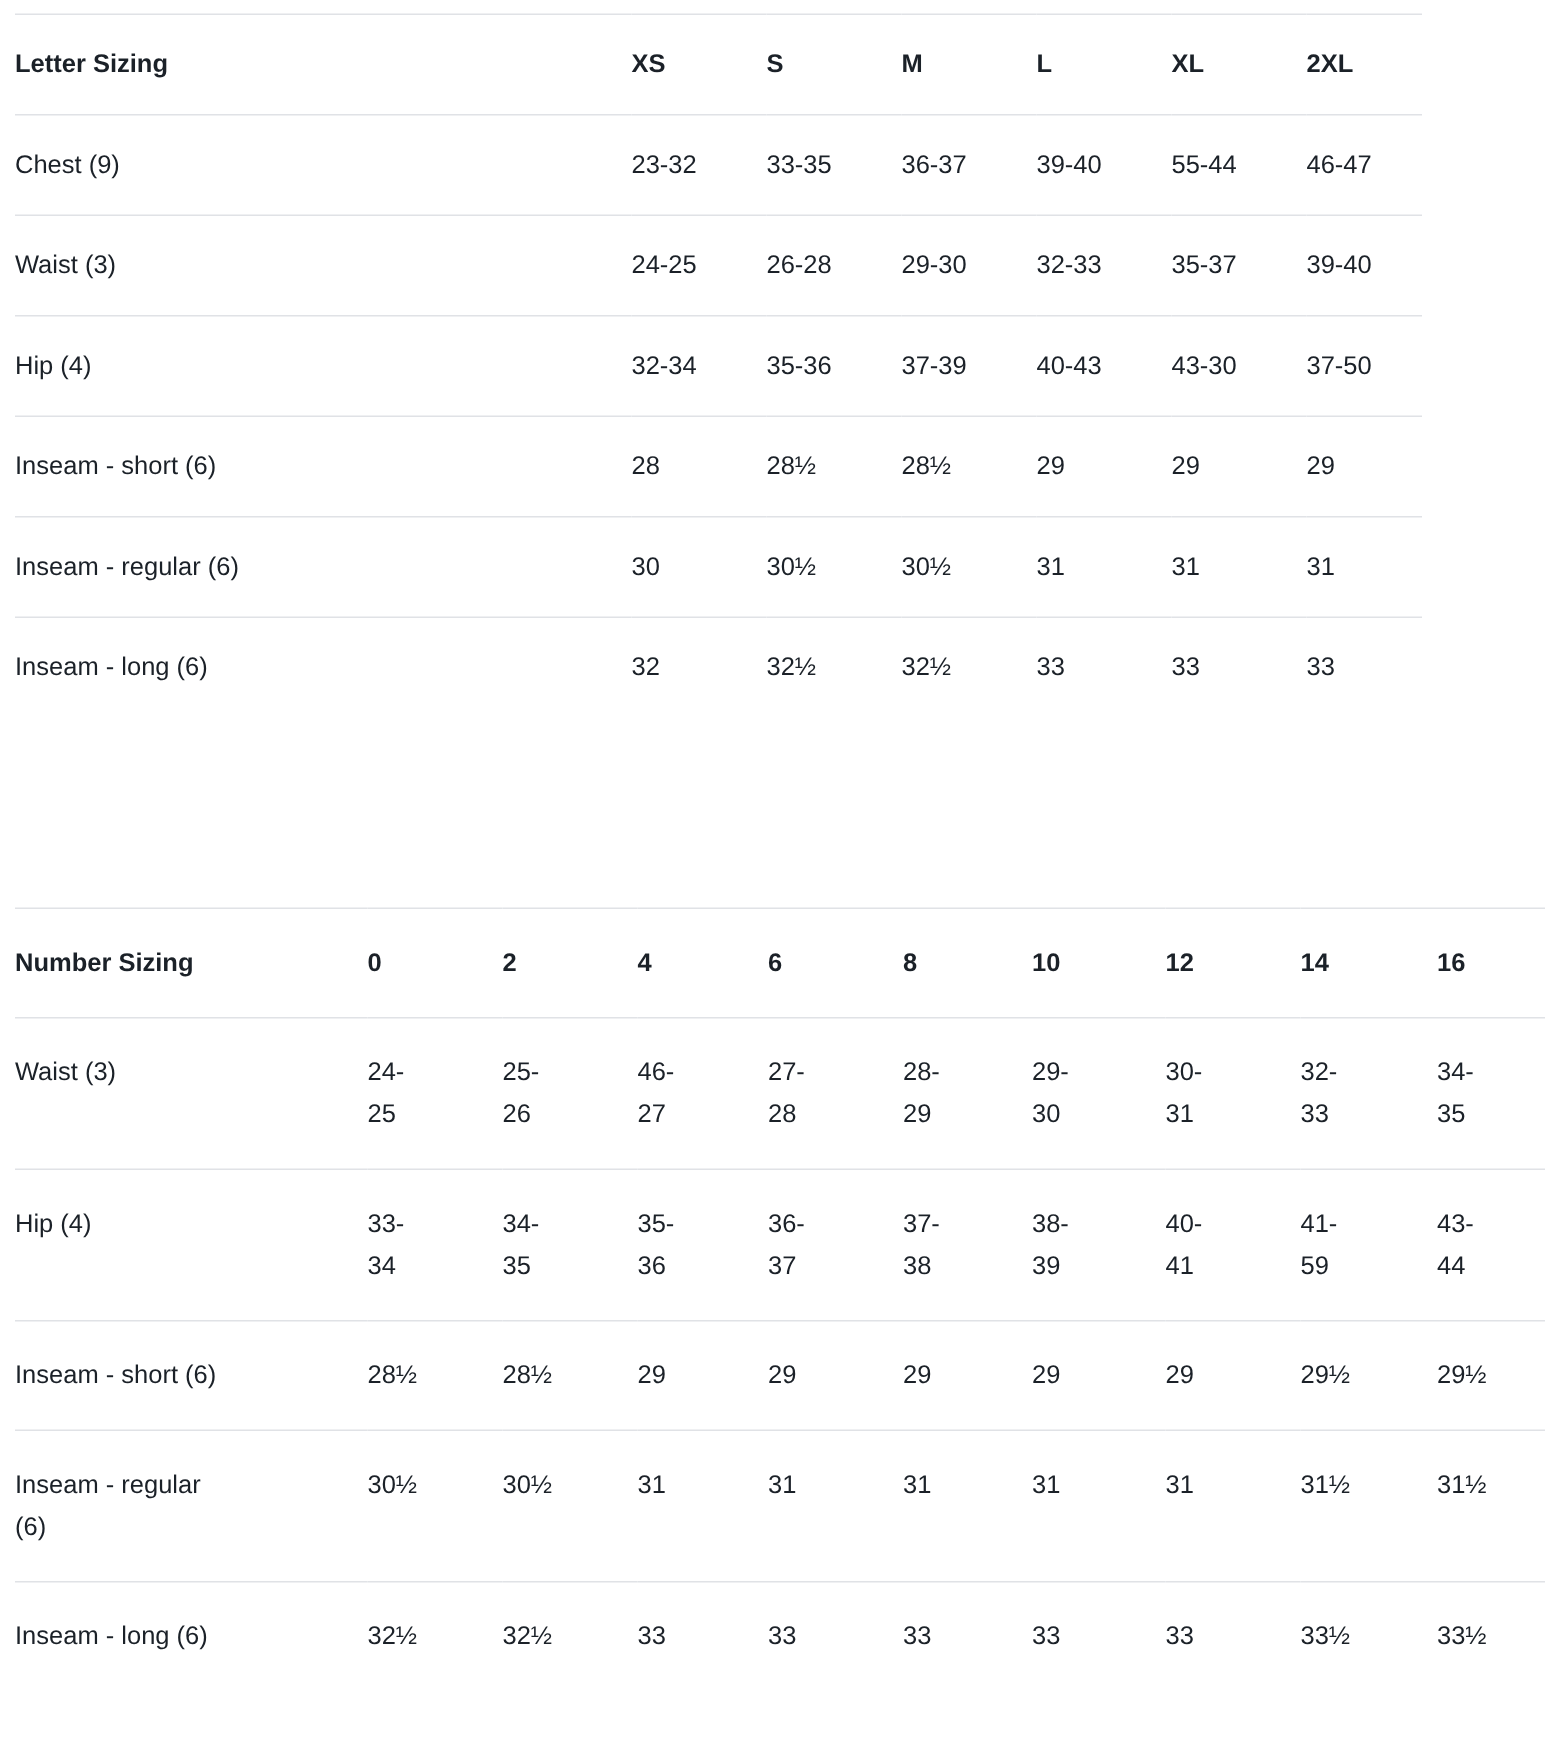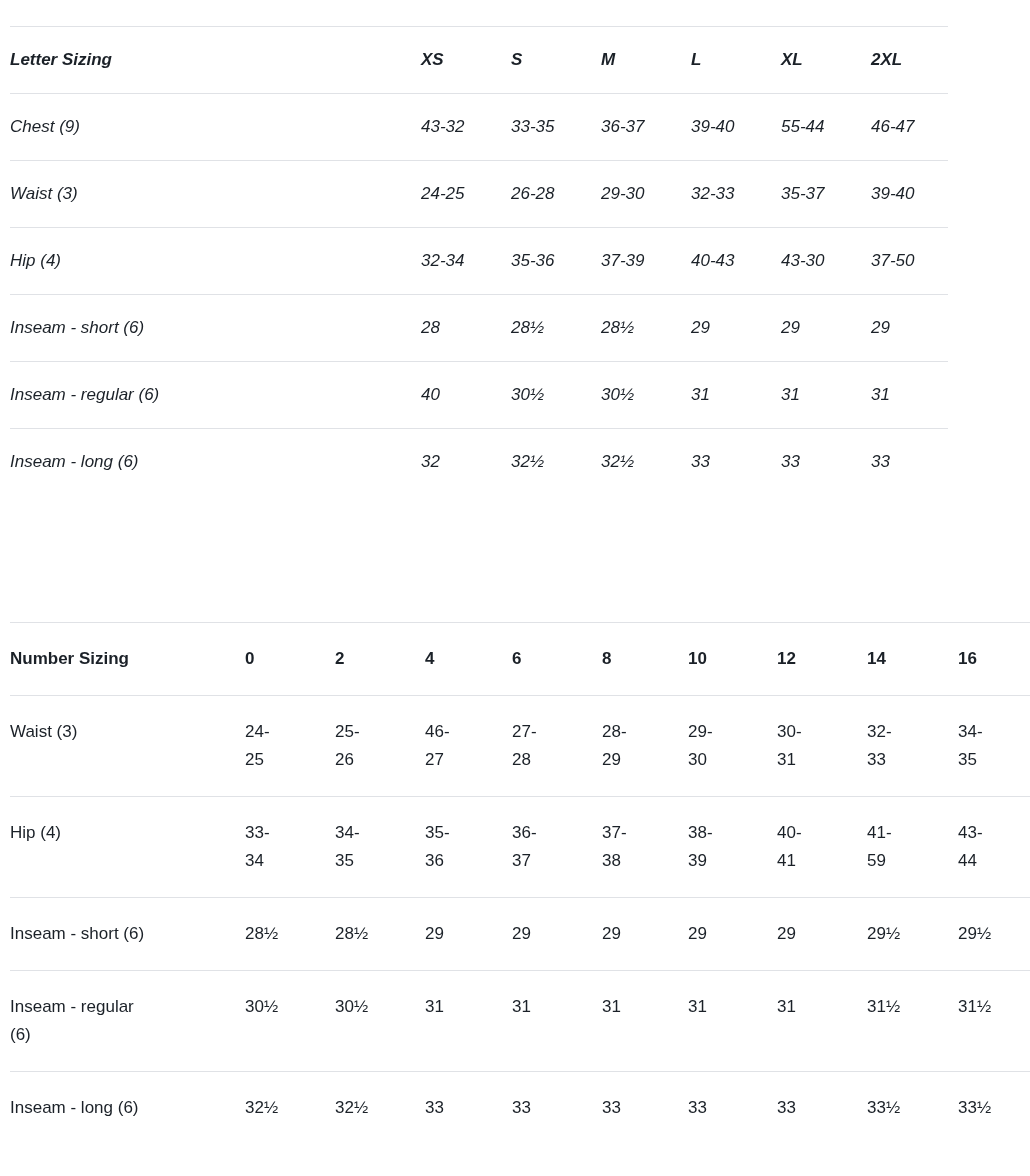--- a/index.html
+++ b/index.html
@@ -25,21 +25,21 @@
     vertical-align:top;
     padding:20px 0;
     line-height:26px;
     font-weight:normal;
     border-bottom:1px solid var(--divider-color);
     white-space:normal;
   }
   .size-table thead th{font-weight:bold;}
   .size-table tbody tr:last-child td{border-bottom:none;}
   .label-col{padding-left:14px;}
-  .t1{width:938px;margin-top:26px;font-style:italic;}
+  .t1{width:938px;margin-top:9px;}
   .t2{width:1020px;margin-top:127px;}
   .t2 th,.t2 td{padding:22px 0;line-height:28px;}
   .cell-text{display:inline-block;}
   .t2 .label-text{max-width:143px;}
   .t2 .value-text{max-width:40px;}
 </style>
 </head>
 <body>
 
 <div class="chart-wrap">
@@ -61,21 +61,21 @@
           <th><span class="cell-text">S</span></th>
           <th><span class="cell-text">M</span></th>
           <th><span class="cell-text">L</span></th>
           <th><span class="cell-text">XL</span></th>
           <th><span class="cell-text">2XL</span></th>
         </tr>
     </thead>
     <tbody>
         <tr>
           <td class="label-col"><span class="cell-text label-text">Chest (9)</span></td>
-          <td><span class="cell-text value-text">43-32</span></td>
+          <td><span class="cell-text value-text">23-32</span></td>
           <td><span class="cell-text value-text">33-35</span></td>
           <td><span class="cell-text value-text">36-37</span></td>
           <td><span class="cell-text value-text">39-40</span></td>
           <td><span class="cell-text value-text">55-44</span></td>
           <td><span class="cell-text value-text">46-47</span></td>
         </tr>
         <tr>
           <td class="label-col"><span class="cell-text label-text">Waist (3)</span></td>
           <td><span class="cell-text value-text">24-25</span></td>
           <td><span class="cell-text value-text">26-28</span></td>
@@ -97,21 +97,21 @@
           <td class="label-col"><span class="cell-text label-text">Inseam - short (6)</span></td>
           <td><span class="cell-text value-text">28</span></td>
           <td><span class="cell-text value-text">28½</span></td>
           <td><span class="cell-text value-text">28½</span></td>
           <td><span class="cell-text value-text">29</span></td>
           <td><span class="cell-text value-text">29</span></td>
           <td><span class="cell-text value-text">29</span></td>
         </tr>
         <tr>
           <td class="label-col"><span class="cell-text label-text">Inseam - regular (6)</span></td>
-          <td><span class="cell-text value-text">40</span></td>
+          <td><span class="cell-text value-text">30</span></td>
           <td><span class="cell-text value-text">30½</span></td>
           <td><span class="cell-text value-text">30½</span></td>
           <td><span class="cell-text value-text">31</span></td>
           <td><span class="cell-text value-text">31</span></td>
           <td><span class="cell-text value-text">31</span></td>
         </tr>
         <tr>
           <td class="label-col"><span class="cell-text label-text">Inseam - long (6)</span></td>
           <td><span class="cell-text value-text">32</span></td>
           <td><span class="cell-text value-text">32½</span></td>

